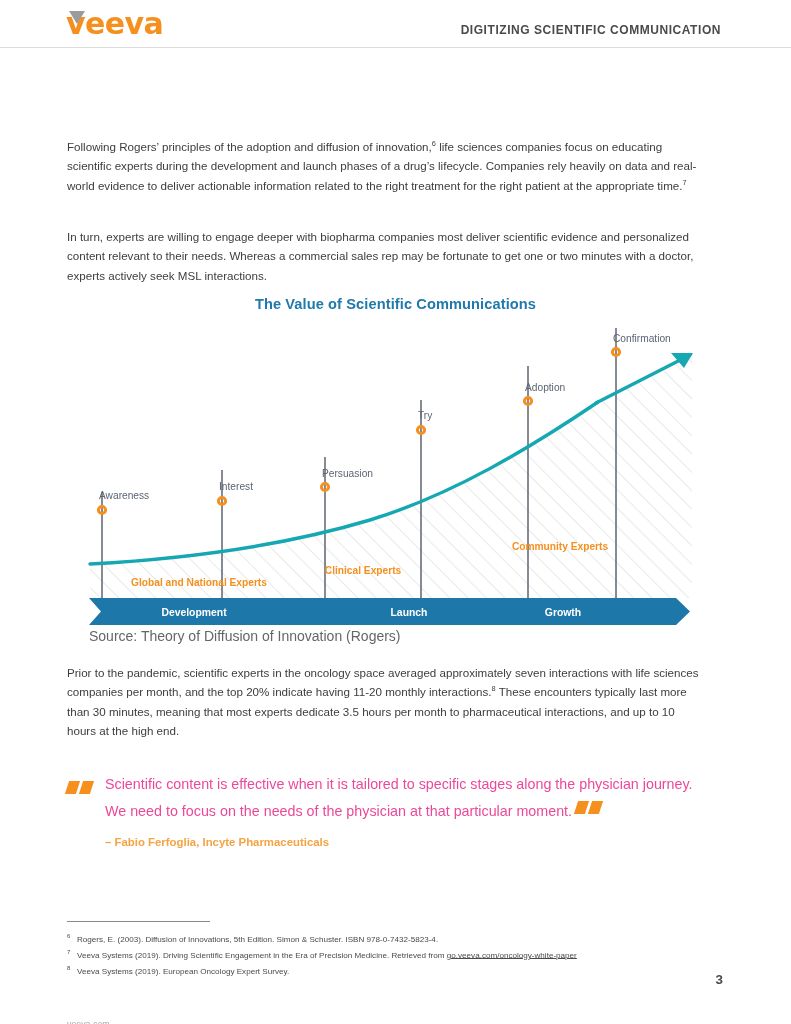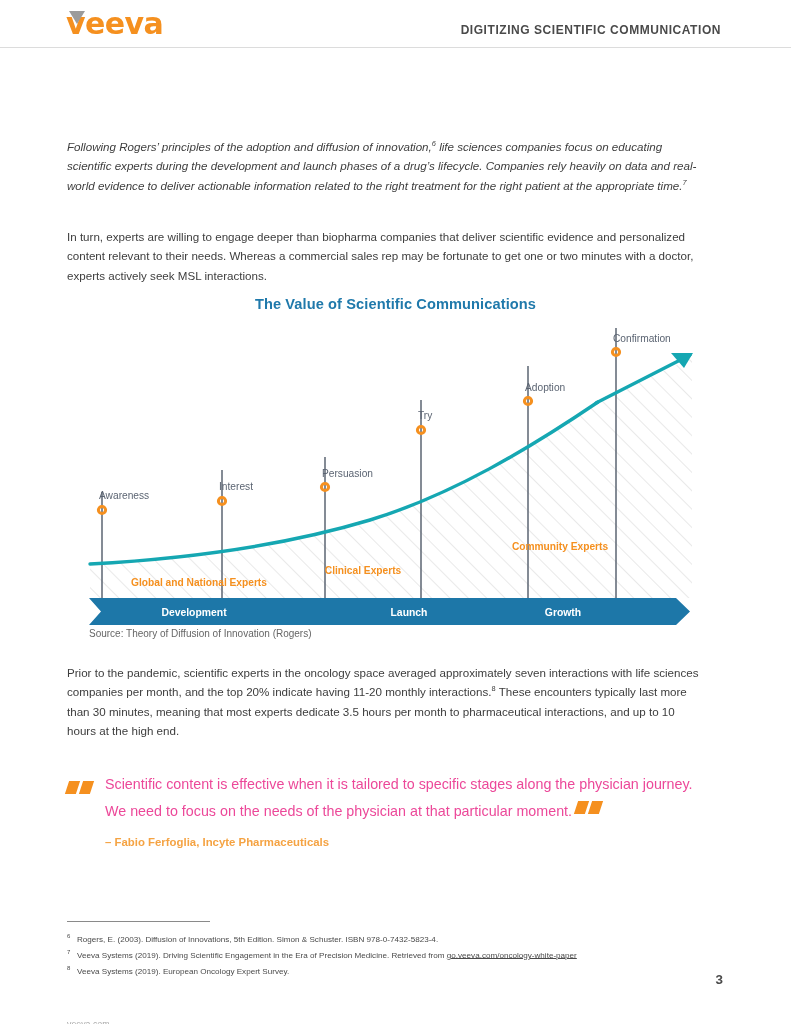--- a/index.html
+++ b/index.html
@@ -32,34 +32,34 @@
     position:absolute;left:0;top:47px;width:791px;height:1px;
     background:#dcdcdc;
   }
 
   
   .para{
     position:absolute;left:67px;width:637px;
     font-size:11.6px;line-height:19.4px;color:#3d3d3d;
   }
   .para sup{font-size:7.4px;vertical-align:super;line-height:0;}
-  #para1{top:137px;font-style:italic;}
+  #para1{top:137px;}
   #para2{top:227px;}
   #para3{top:663px;}
 
   
   .chart-wrap{position:absolute;left:0;top:296px;width:791px;height:348px;}
   .chart-title{
     position:absolute;left:0;top:0;width:791px;text-align:center;
     font-size:14.6px;font-weight:700;color:#1f79ab;letter-spacing:0.1px;
   }
   .chart-svg{position:absolute;left:0;top:0;}
   .chart-source{
     position:absolute;left:89px;top:332px;
-    font-size:10px;color:#666;
+    font-size:14px;color:#666;
   }
   .stem-label{
     font-family:"Liberation Sans",sans-serif;
     font-size:10.2px;fill:#5b6472;
   }
   .band-label{
     font-family:"Liberation Sans",sans-serif;
     font-size:10.2px;font-weight:700;fill:#f5901f;
   }
   .banner-label{
@@ -108,21 +108,21 @@
     <div class="logo">
       <div class="logo-tri"></div>
       <div class="logo-text">veeva</div>
     </div>
     <div class="header-right">DIGITIZING SCIENTIFIC COMMUNICATION</div>
     <div class="header-rule"></div>
   </div>
 
   <div class="para" id="para1"><span>Following Rogers’ principles of the adoption and diffusion of innovation,</span><sup>6</sup><span> life sciences companies focus on educating scientific experts during the development and launch phases of a drug’s lifecycle. Companies rely heavily on data and real-world evidence to deliver actionable information related to the right treatment for the right patient at the appropriate time.</span><sup>7</sup></div>
 
-  <div class="para" id="para2">In turn, experts are willing to engage deeper than biopharma companies that deliver scientific evidence and personalized content relevant to their needs. Whereas a commercial sales rep may be fortunate to get one or two minutes with a doctor, experts actively seek MSL interactions.</div>
+  <div class="para" id="para2">In turn, experts are willing to engage deeper with biopharma companies most deliver scientific evidence and personalized content relevant to their needs. Whereas a commercial sales rep may be fortunate to get one or two minutes with a doctor, experts actively seek MSL interactions.</div>
 
   <div class="chart-wrap">
     <div class="chart-title">The Value of Scientific Communications</div>
 
     <svg class="chart-svg" width="791" height="330" viewBox="0 0 791 330">
       <defs>
         <pattern id="hatch" width="13" height="13" patternTransform="rotate(-45)" patternUnits="userSpaceOnUse">
           <line x1="0" y1="0" x2="0" y2="13" stroke="#d9d9d9" stroke-width="1.15"></line>
         </pattern>
         <clipPath id="plotclip">

